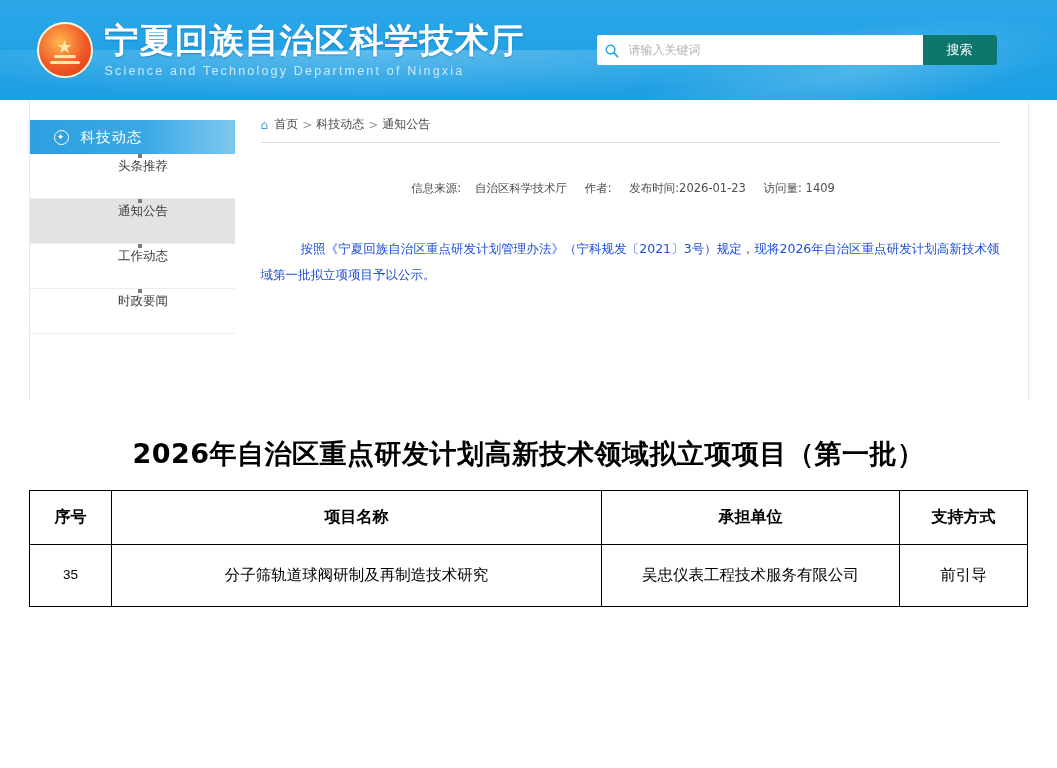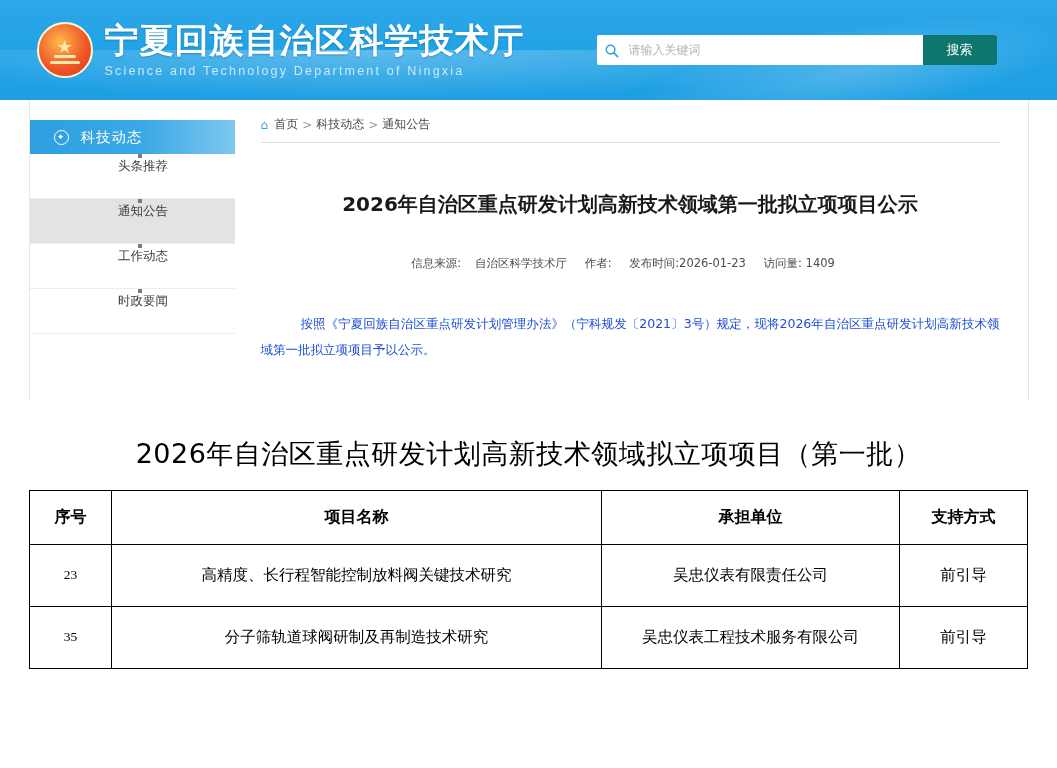--- a/index.html
+++ b/index.html
@@ -230,30 +230,30 @@
 
   
   .doc {
     width: 1035px;
     margin: 36px auto 0 auto;
     padding: 0 18px;
   }
   .doc-title {
     text-align: center;
     font-size: 27px;
-    font-weight: normal;
+    font-weight: bold;
     color: #000;
     font-family: "DejaVu Sans", sans-serif;
     letter-spacing: 0.5px;
     margin-bottom: 18px;
   }
   table.proj {
     width: 100%;
     border-collapse: collapse;
-    font-family: Liberation Serif, serif;
+    font-family: Liberation Sans, sans-serif;
     border-radius: 10px;
   }
   table.proj th, table.proj td {
     border: 1px solid #000;
     text-align: center;
     vertical-align: middle;
   }
   table.proj th {
     font-size: 16px;
     font-weight: bold;
@@ -331,21 +331,20 @@
   <div class="content">
     <div class="breadcrumb">
       <span class="home-icon">⌂</span>
       <span>首页</span>
       <span class="bc-sep">&gt;</span>
       <span>科技动态</span>
       <span class="bc-sep">&gt;</span>
       <span>通知公告</span>
     </div>
 
-    <h1 class="article-title">2026年自治区重点研发计划高新技术领域第一批拟立项项目公示</h1>
 
     <div class="article-meta">
       <span>信息来源:</span><span>自治区科学技术厅</span>
       <span>作者:</span>
       <span>发布时间:2026-01-23</span>
       <span>访问量: 1409</span>
     </div>
 
     <div class="article-body">
       <span class="indent">按照《宁夏回族自治区重点研发计划管理办法》（宁科规发〔2021〕3号）规定，现将2026年自治区重点研发计划高新技术领域第一批拟立项项目予以公示。</span>
@@ -359,26 +358,20 @@
     <thead>
       <tr>
         <th class="col-no">序号</th>
         <th>项目名称</th>
         <th class="col-unit">承担单位</th>
         <th class="col-mode">支持方式</th>
       </tr>
     </thead>
     <tbody>
       <tr>
-        <td class="num">23</td>
-        <td>高精度、长行程智能控制放料阀关键技术研究</td>
-        <td>吴忠仪表有限责任公司</td>
-        <td>前引导</td>
-      </tr>
-      <tr>
         <td class="num">35</td>
         <td>分子筛轨道球阀研制及再制造技术研究</td>
         <td>吴忠仪表工程技术服务有限公司</td>
         <td>前引导</td>
       </tr>
     </tbody>
   </table>
 </div>
 
 </body></html>

